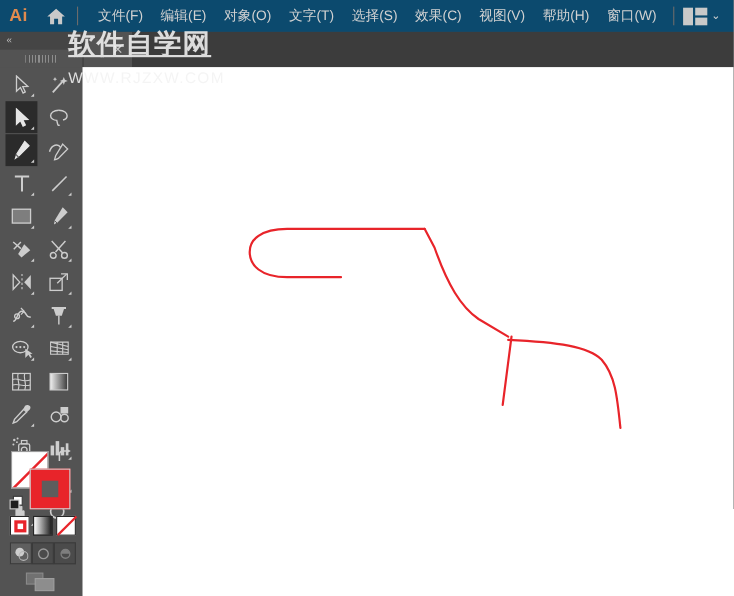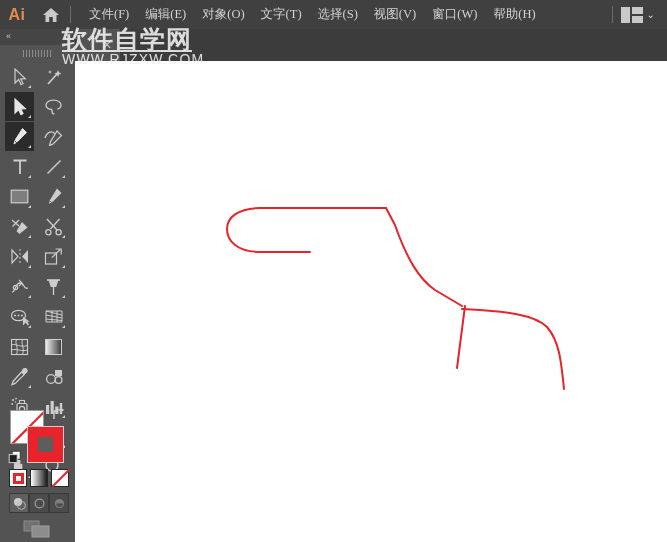--- a/index.html
+++ b/index.html
@@ -7,33 +7,33 @@
     width:667px;height:542px;overflow:hidden;
     background:#535353;
     font-family:"Liberation Sans","DejaVu Sans",sans-serif;
     -webkit-font-smoothing:antialiased;
   }
   .app{position:relative;width:667px;height:542px;}
 
   
   .menubar{
     position:absolute;left:0;top:0;width:667px;height:29px;
-    background:#404040;display:flex;align-items:center;
+    background:#0c4a6e;display:flex;align-items:center;
   }
   .ai-logo{
     width:34px;height:29px;display:flex;align-items:center;justify-content:center;
     color:#e08b4f;font-size:16px;font-weight:bold;letter-spacing:.5px;
   }
   .home-icon{
     width:34px;height:29px;display:flex;align-items:center;justify-content:center;
   }
   .menu-sep{
     width:1px;height:17px;background:#6b6b6b;margin:0 2px;
   }
-  .menu-items{display:flex;align-items:center;margin-left:8px;font-family:Liberation Serif, serif;}
+  .menu-items{display:flex;align-items:center;margin-left:8px;}
   .menu-item{
     color:#d2d2d2;font-size:12.5px;padding:4px 8px;white-space:nowrap;cursor:default;
   }
   .menu-right{
     position:absolute;right:6px;top:0;height:29px;display:flex;align-items:center;
   }
   .ws-switch{display:flex;align-items:center;gap:4px;padding:2px 6px;}
   .ws-grid{display:grid;grid-template-columns:9px 11px;grid-template-rows:7px 7px;gap:2px;}
   .ws-grid i{background:#c9c9c9;display:block;}
   .ws-grid i.tall{grid-row:1 / span 2;}
@@ -67,21 +67,21 @@
     width:14px;text-align:center;cursor:default;
   }
 
   
   .watermark{
     position:absolute;left:62px;top:27px;pointer-events:none;z-index:40;
     color:#f3f3f3;opacity:.88;
   }
   .wm-cn{font-size:25px;font-weight:bold;letter-spacing:1px;line-height:25px;
     font-family:"DejaVu Sans",sans-serif;text-decoration:underline;}
-  .wm-en{font-size:14px;letter-spacing:1.2px;line-height:15px;margin-top:0;}
+  .wm-en{font-size:14px;letter-spacing:1.2px;line-height:15px;margin-top:11px;}
 
   
   .toolpanel{
     position:absolute;left:0;top:61px;width:75px;height:481px;background:#535353;
   }
   .tools{position:absolute;left:0;top:0;width:75px;}
   .trow{display:flex;}
   .tool{
     position:relative;width:29px;height:29px;margin:1px 0 0 5px;
     display:flex;align-items:center;justify-content:center;
@@ -158,23 +158,24 @@
         <path d="M9 1 L17 8 L14.5 8 L14.5 15 L10.8 15 L10.8 10 L7.2 10 L7.2 15 L3.5 15 L3.5 8 L1 8 Z" fill="#c9c9c9"></path>
       </svg>
     </div>
     <div class="menu-sep"></div>
     <div class="menu-items">
       <div class="menu-item">文件(F)</div>
       <div class="menu-item">编辑(E)</div>
       <div class="menu-item">对象(O)</div>
       <div class="menu-item">文字(T)</div>
       <div class="menu-item">选择(S)</div>
+      <div class="menu-item">效果(C)</div>
       <div class="menu-item">视图(V)</div>
+      <div class="menu-item">帮助(H)</div>
       <div class="menu-item">窗口(W)</div>
-      <div class="menu-item">帮助(H)</div>
     </div>
     <div class="menu-right">
       <div class="menu-sep"></div>
       <div class="ws-switch">
         <div class="ws-grid">
           <i class="tall"></i>
             <i></i>
             <i></i>
         </div>
         <div class="chev">⌄</div>

